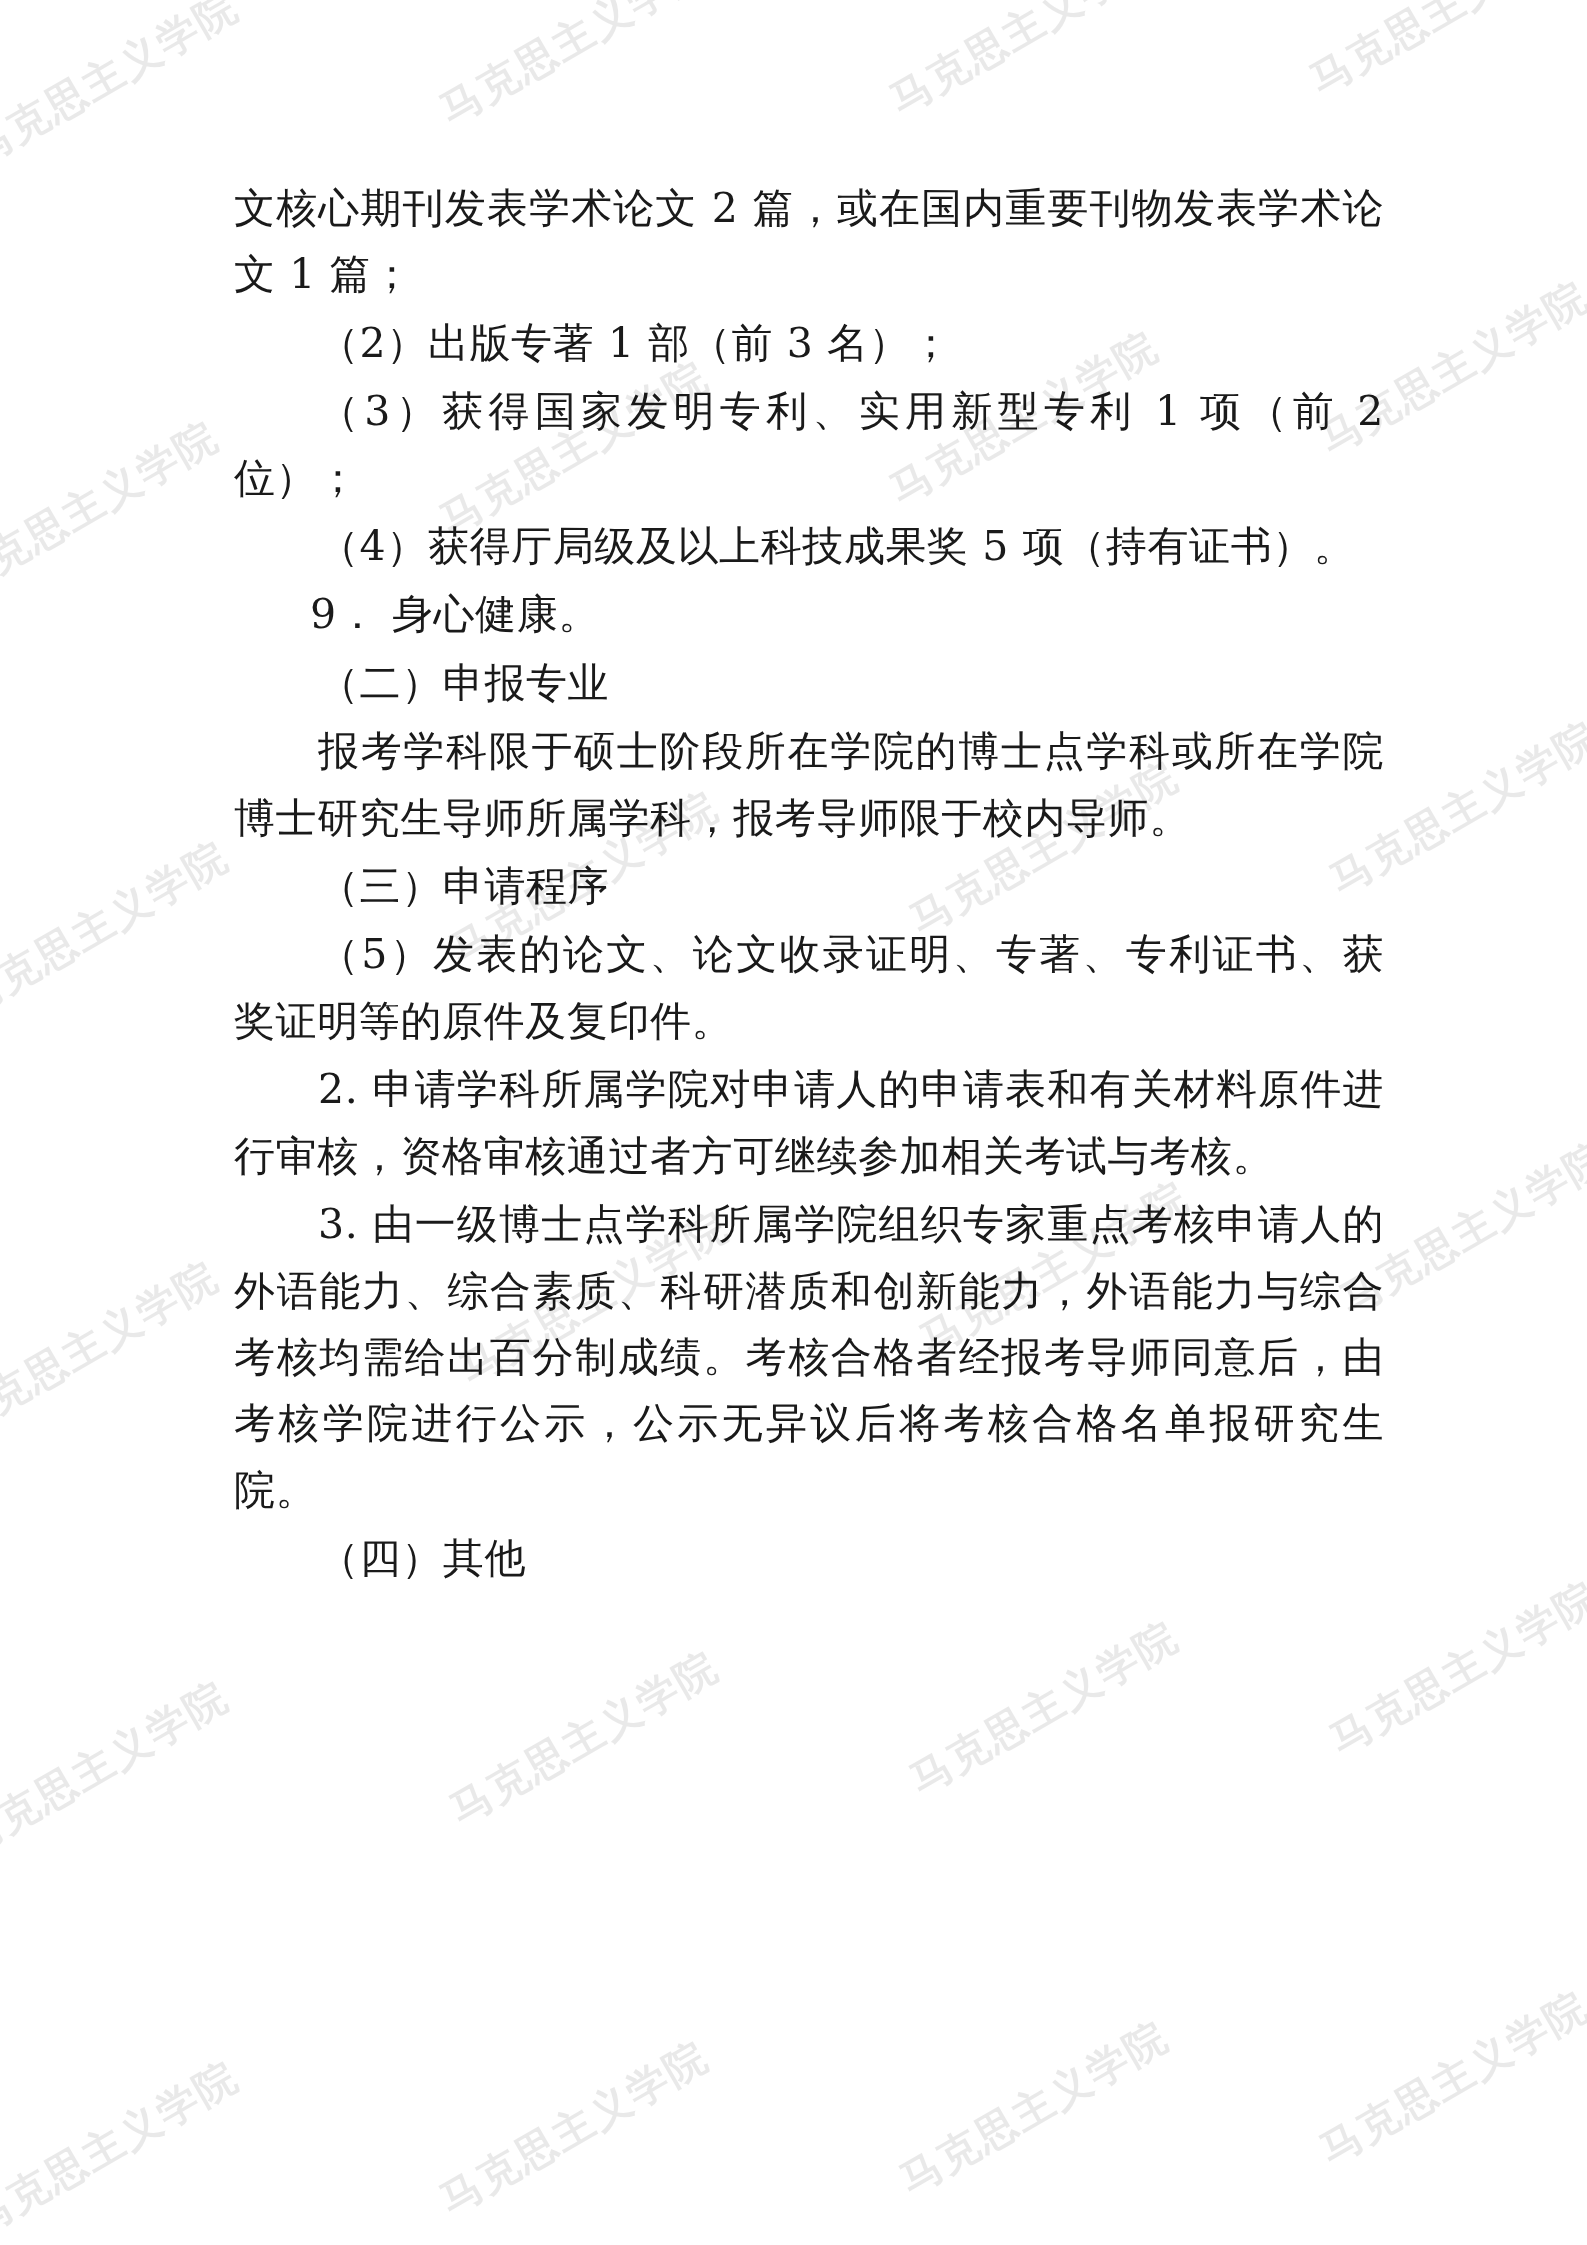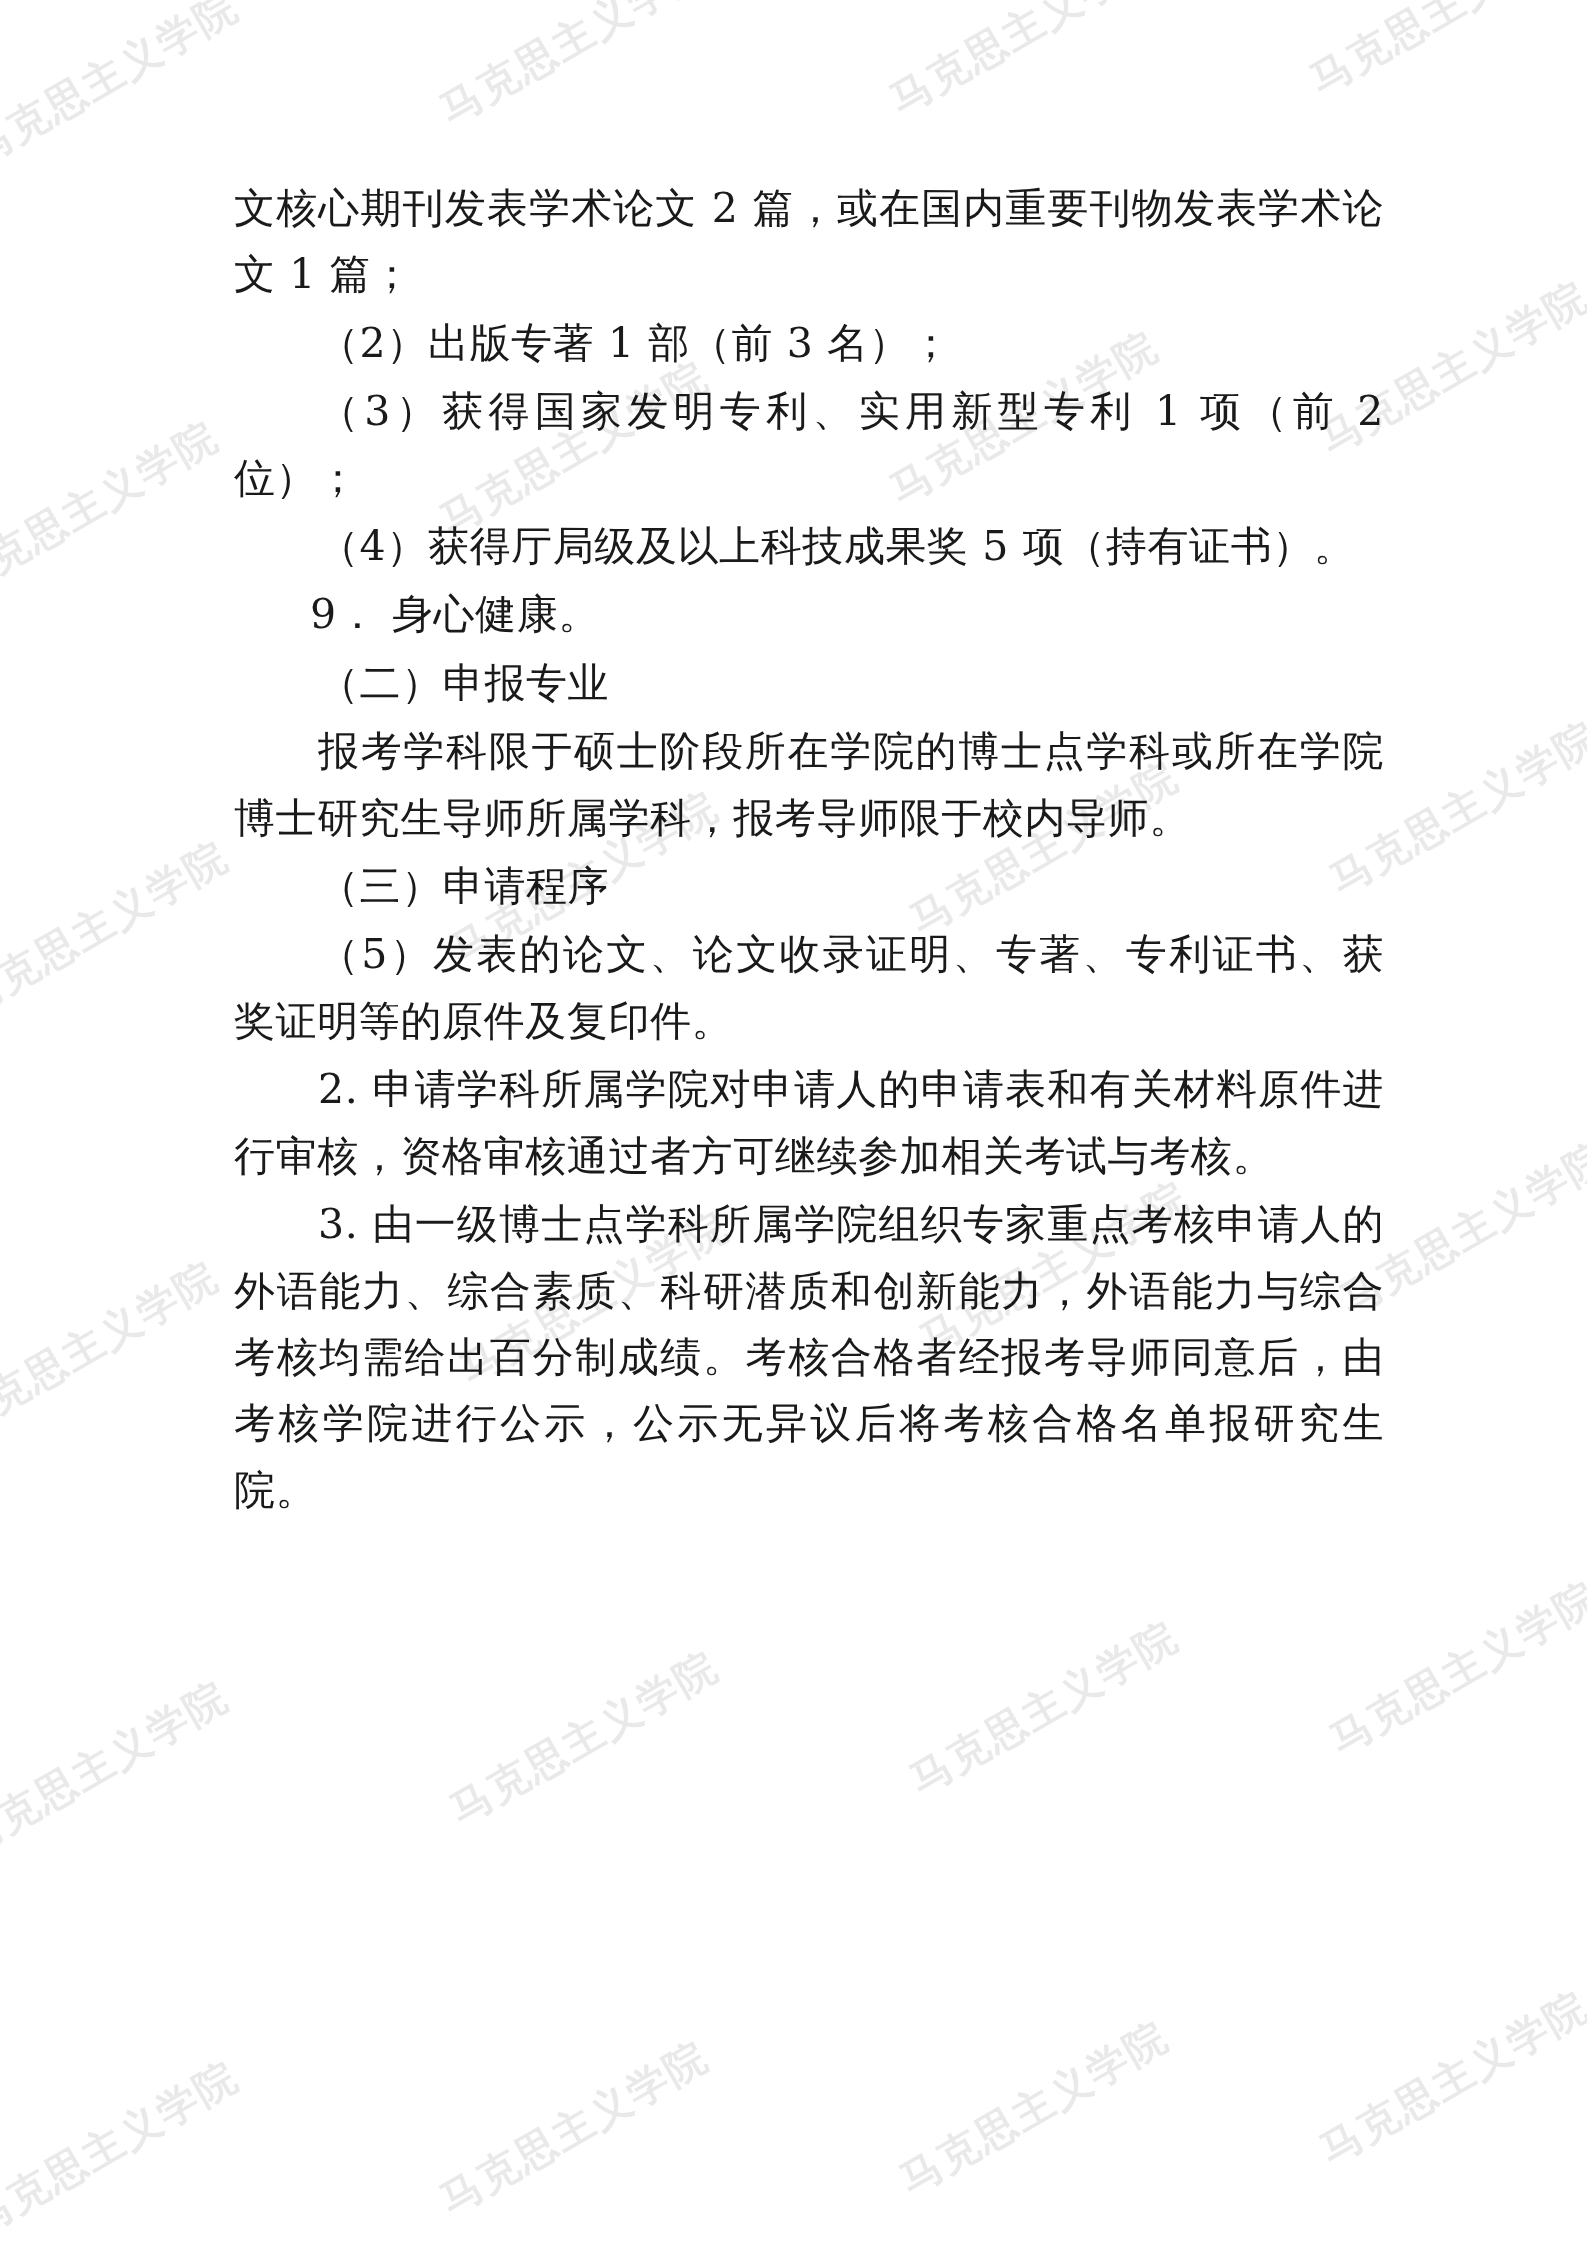--- a/index.html
+++ b/index.html
@@ -98,15 +98,16 @@
       <p class="para indent2">（2）出版专著 1 部（前 3 名）；</p>
       <p class="para indent2">（3）获得国家发明专利、实用新型专利 1 项（前 2 位）；</p>
       <p class="para indent2">（4）获得厅局级及以上科技成果奖 5 项（持有证书）。</p>
       <p class="para indent-num">9． 身心健康。</p>
       <p class="para indent2">（二）申报专业</p>
       <p class="para indent2">报考学科限于硕士阶段所在学院的博士点学科或所在学院博士研究生导师所属学科，报考导师限于校内导师。</p>
       <p class="para indent2">（三）申请程序</p>
       <p class="para indent2">（5）发表的论文、论文收录证明、专著、专利证书、获奖证明等的原件及复印件。</p>
       <p class="para indent2">2. 申请学科所属学院对申请人的申请表和有关材料原件进行审核，资格审核通过者方可继续参加相关考试与考核。</p>
       <p class="para indent2">3. 由一级博士点学科所属学院组织专家重点考核申请人的外语能力、综合素质、科研潜质和创新能力，外语能力与综合考核均需给出百分制成绩。考核合格者经报考导师同意后，由考核学院进行公示，公示无异议后将考核合格名单报研究生院。</p>
+      <p class="para indent2">（四）其他</p>
     </div>
 
 </div>
 
 </body></html>

